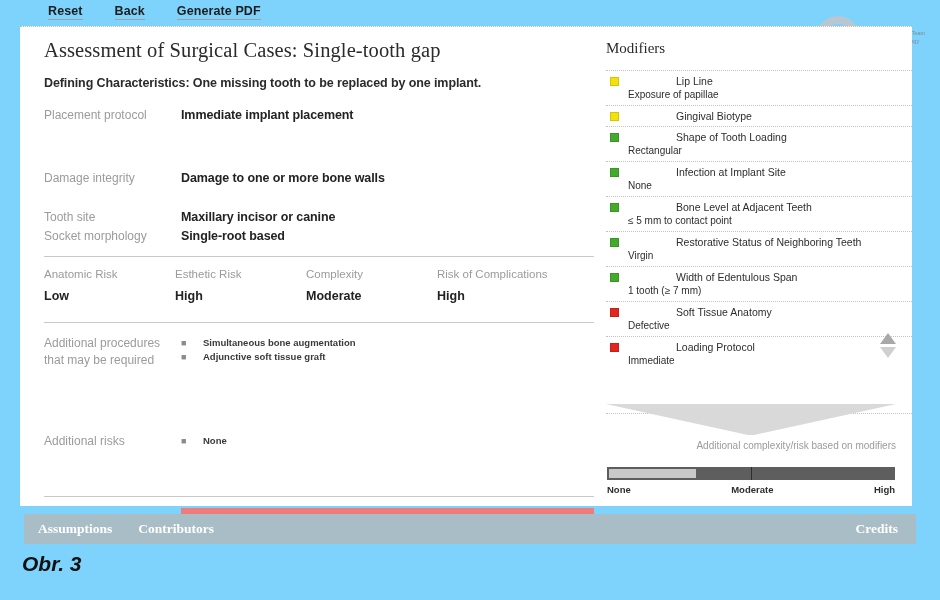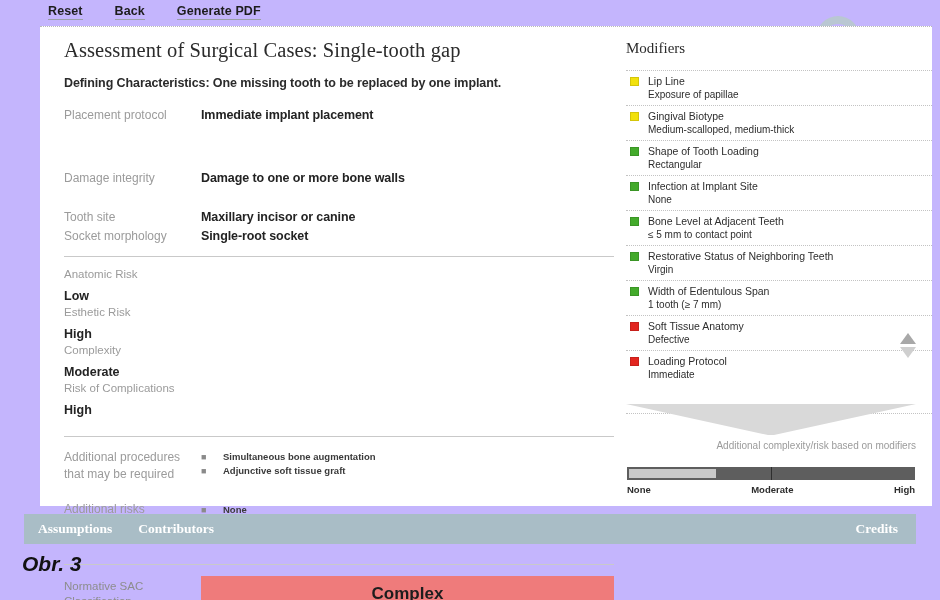--- a/index.html
+++ b/index.html
@@ -6,21 +6,21 @@
   html, body {
     margin: 0; padding: 0;
     width: 940px; height: 600px;
     background: #ffffff;
     font-family: "Liberation Sans", sans-serif;
     overflow: hidden;
   }
   #app {
     position: relative;
     width: 940px; height: 600px;
-    background: #c4b5fd;
+    background: #7dd3fc;
   }
 
   
   .toolbar {
     position: absolute;
     left: 0; top: 0;
     width: 940px; height: 24px;
     display: flex;
     align-items: center;
     padding-left: 48px;
@@ -33,21 +33,21 @@
     border-bottom: 1px solid #9aa0a6;
     padding-bottom: 1px;
     margin-right: 32px;
     cursor: pointer;
     white-space: nowrap;
   }
 
   
   .card {
     position: absolute;
-    left: 40px; top: 26px;
+    left: 20px; top: 26px;
     width: 892px; height: 480px;
     border-top: 1px dotted #b9b9b9;
     background: #fff;
     text-decoration: underline;
   }
 
   
   .main-col {
     position: absolute;
     left: 12px; top: 0;
@@ -96,21 +96,20 @@
     border-top: 1px solid #c9c9c9;
     margin: 10px 0 0 12px;
     width: 550px;
   }
 
   
   .risk-grid {
     display: flex;
     padding-left: 12px;
     margin-top: 9px;
-    flex-direction: column;
   }
   .risk-cell { width: 131px; flex: none; }
   .risk-cell.wide { width: 150px; }
   .risk-head {
     font-size: 11.5px;
     color: #9b9b9b;
     line-height: 16px;
   }
   .risk-val {
     font-size: 12.5px;
@@ -198,20 +197,21 @@
     margin: 3px 9px 0 4px;
     border: 1px solid rgba(0,0,0,.12);
   }
   .sw-yellow { background: #f2e10c; }
   .sw-green  { background: #43aa2b; }
   .sw-red    { background: #e2251f; }
   .mod-name {
     font-size: 10.5px;
     color: #2d2d2d;
     line-height: 14px;
+    margin-left: 48px;
   }
   .mod-val {
     font-size: 10px;
     color: #2d2d2d;
     line-height: 14px;
     margin-left: 22px;
   }
 
   .scroll-arrows {
     position: absolute;
@@ -371,21 +371,21 @@
 
         <div class="sp-md"></div>
 
         <div class="frow">
           <div class="flabel">Tooth site</div>
           <div class="fvalue">Maxillary incisor or canine</div>
         </div>
 
         <div class="frow">
           <div class="flabel">Socket morphology</div>
-          <div class="fvalue">Single-root socket</div>
+          <div class="fvalue">Single-root based</div>
         </div>
       </div>
 
       <div class="hrule"></div>
 
       <div class="risk-grid">
         <div class="risk-cell">
           <div class="risk-head">Anatomic Risk</div>
           <div class="risk-val">Low</div>
         </div>
@@ -415,21 +415,21 @@
             <span class="bul-dot">■</span>
             <span>Simultaneous bone augmentation</span>
           </div>
           <div class="bul-item">
             <span class="bul-dot">■</span>
             <span>Adjunctive soft tissue graft</span>
           </div>
         </div>
       </div>
 
-      <div class="bul-row" style="margin-top:18px;align-items:center;">
+      <div class="bul-row" style="margin-top:64px;">
         <div class="bul-label">Additional risks</div>
         <div class="bul-list">
           <div class="bul-item">
             <span class="bul-dot">■</span>
             <span>None</span>
           </div>
         </div>
       </div>
 
       <div class="hrule" style="margin-top:46px;"></div>
@@ -458,21 +458,20 @@
             <span class="mod-name">Lip Line</span>
           </div>
           <div class="mod-val">Exposure of papillae</div>
         </div>
 
         <div class="mod-item">
           <div class="mod-line1">
             <span class="swatch sw-yellow"></span>
             <span class="mod-name">Gingival Biotype</span>
           </div>
-          <div class="mod-val">Medium-scalloped, medium-thick</div>
         </div>
 
         <div class="mod-item">
           <div class="mod-line1">
             <span class="swatch sw-green"></span>
             <span class="mod-name">Shape of Tooth Loading</span>
           </div>
           <div class="mod-val">Rectangular</div>
         </div>
 

